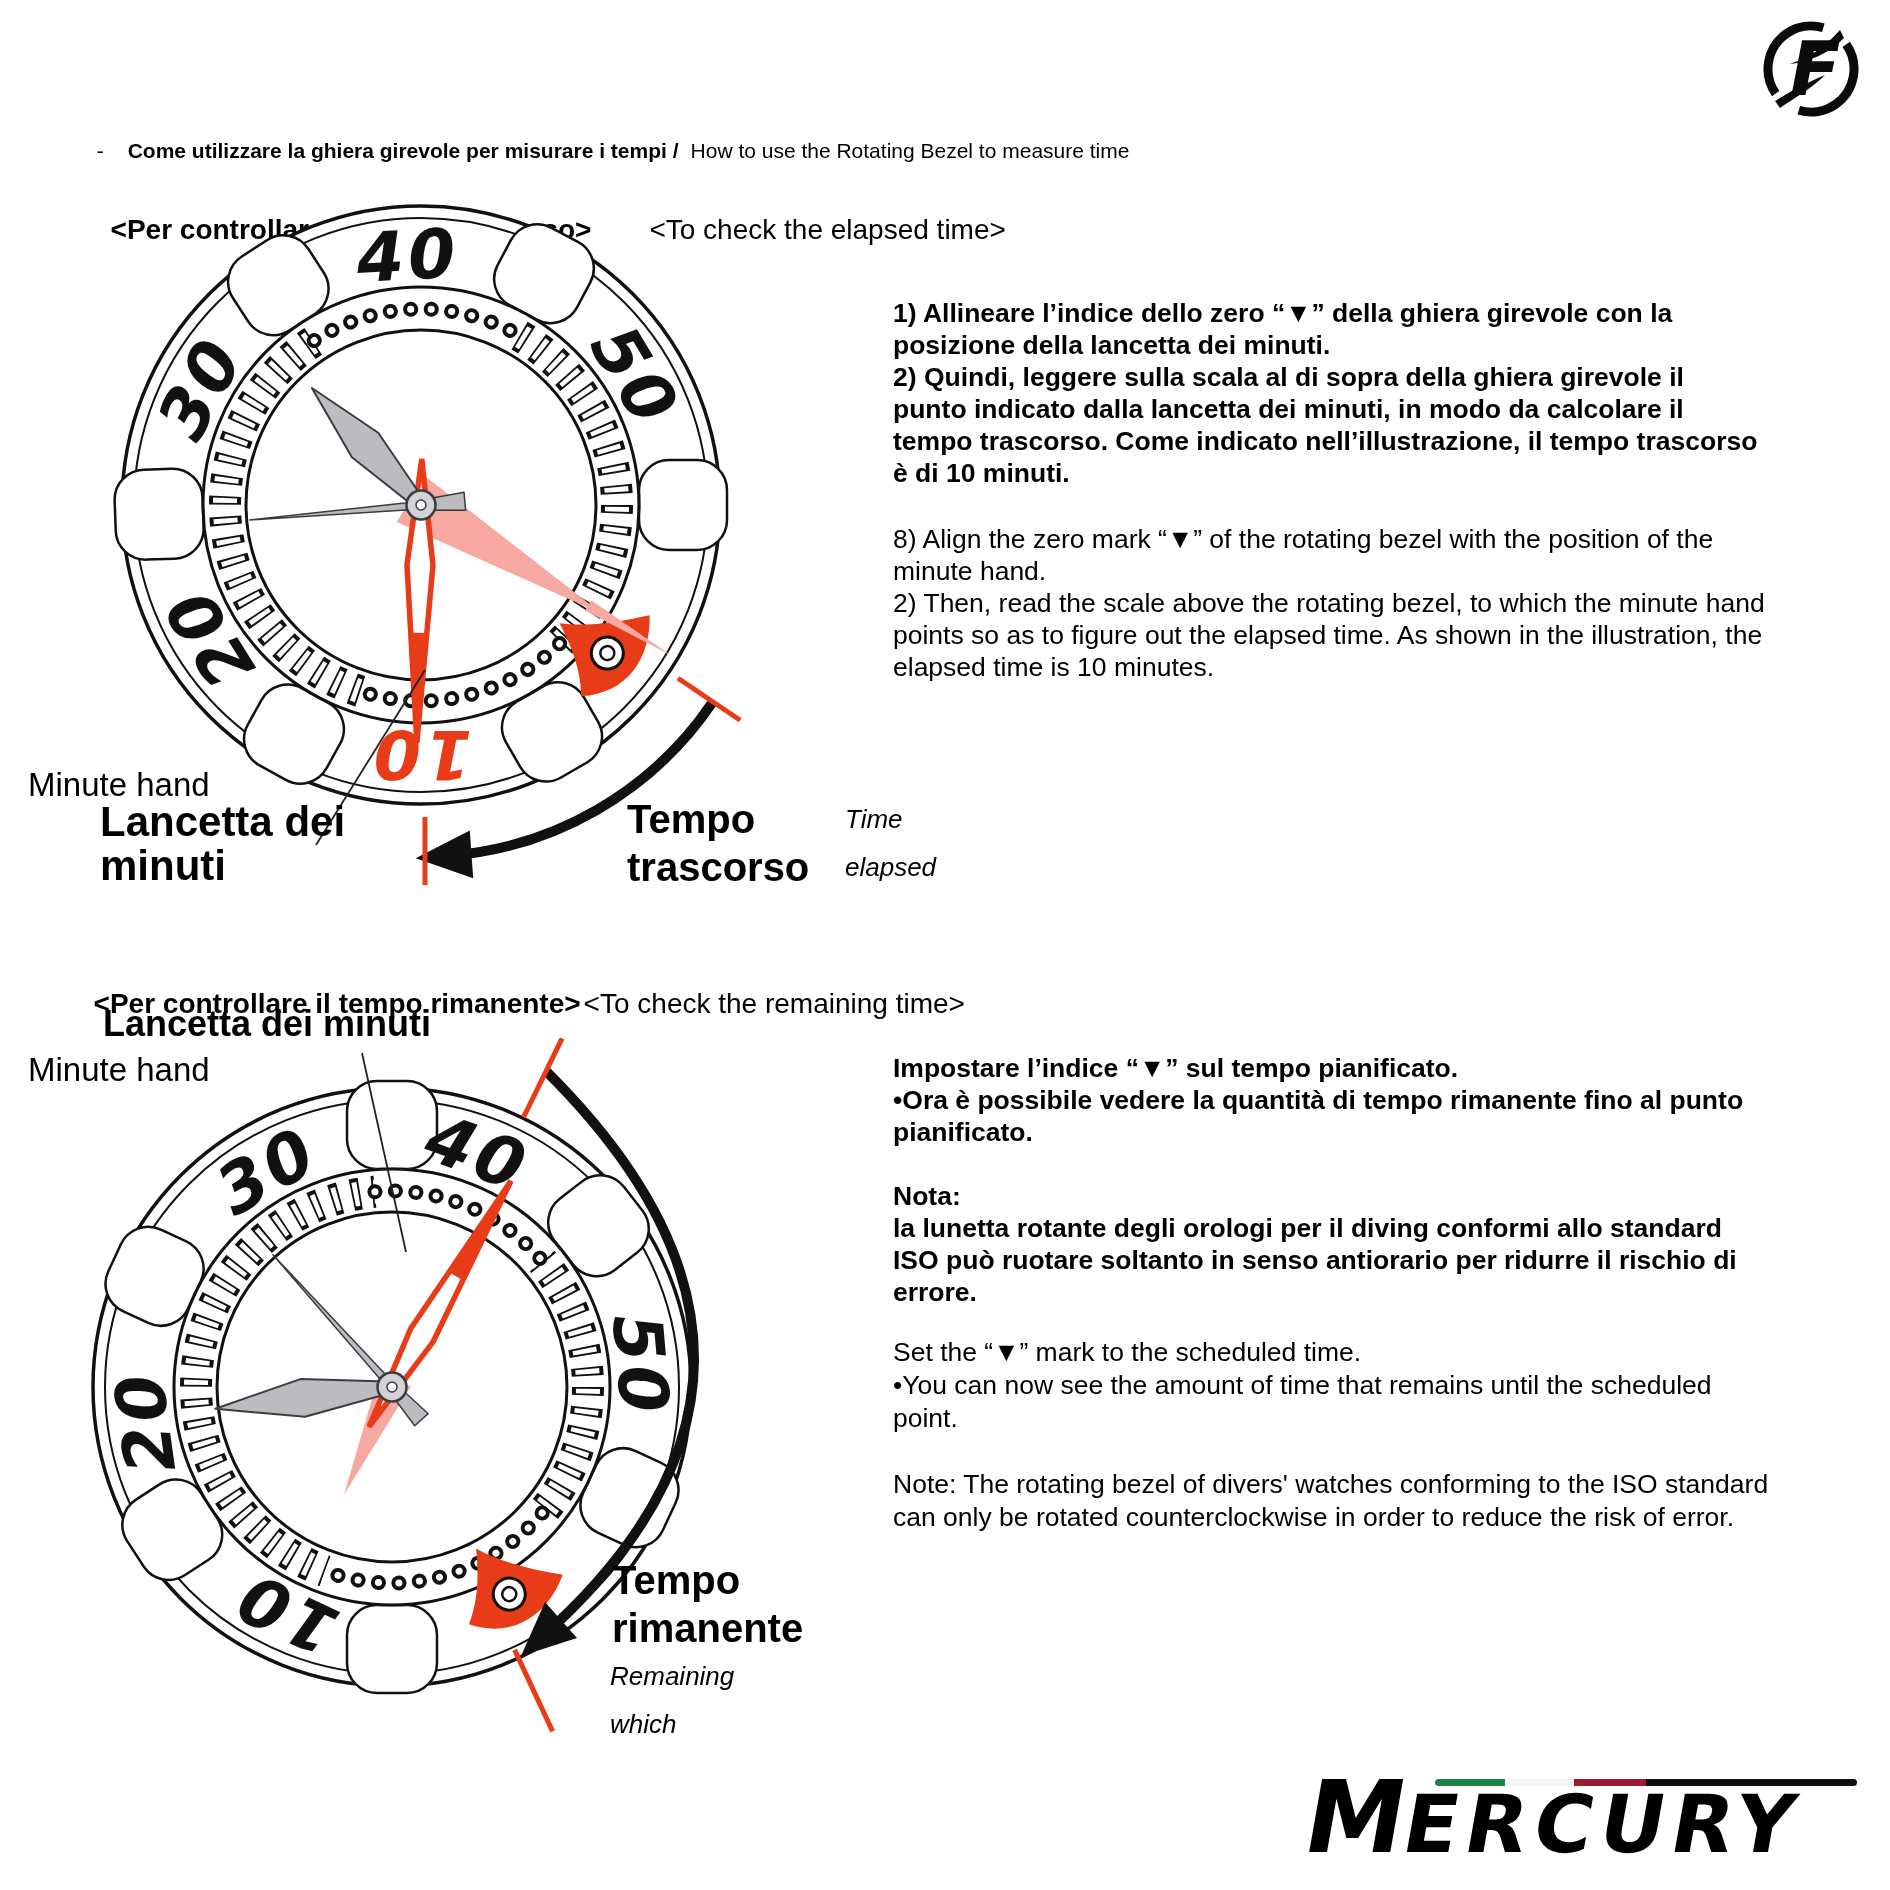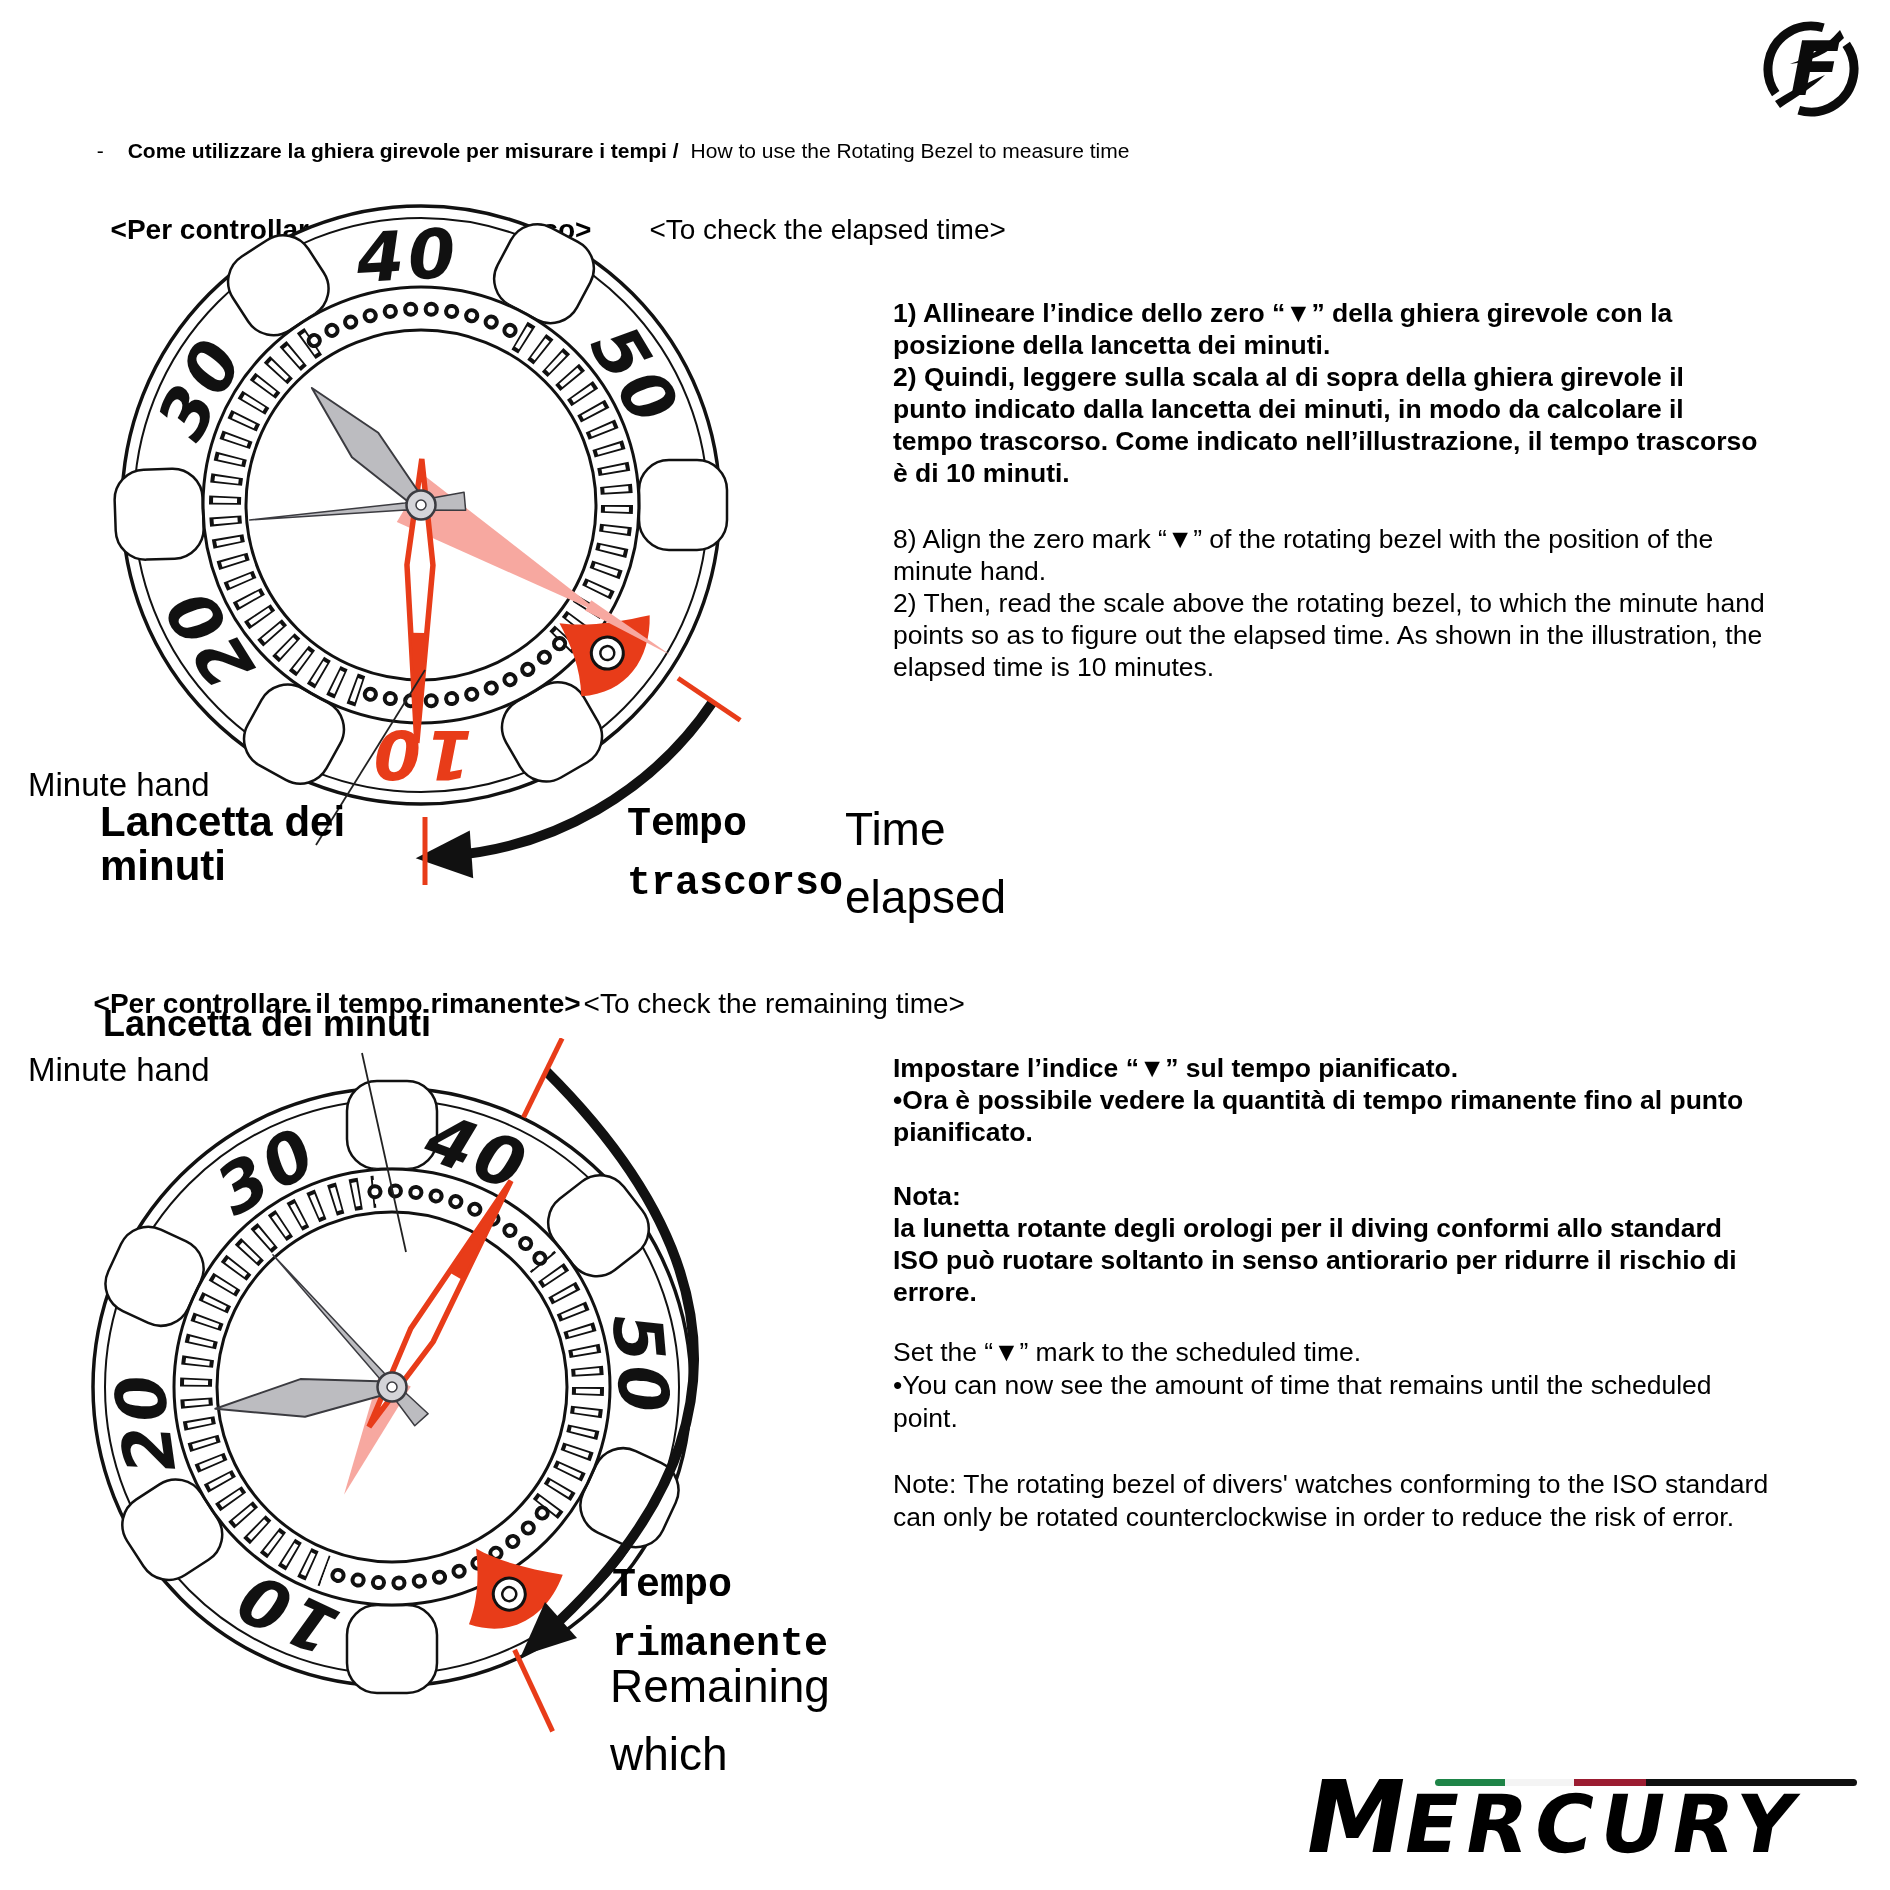--- a/index.html
+++ b/index.html
@@ -9,22 +9,22 @@
   .b{font-weight:bold;}
   .h1{top:115px;left:85px;font-size:21px;}
   .h1 .dash{display:inline-block;margin-right:24px;}
   .h1 .en{font-weight:normal;margin-left:12px;}
   .sh{font-size:28px;}
   .sh .en{font-weight:normal;text-align:right;}
   .body{font-size:26.5px;line-height:32px;white-space:pre;}
   .lbl{white-space:pre;}
   .lbl-reg{font-size:33px;line-height:44px;}
   .lbl-bold{font-size:42px;line-height:44px;font-weight:bold;}
-  .lbl-big-bold{font-size:40px;line-height:59px;font-weight:bold;font-family:Liberation Mono, monospace;}
-  .lbl-big-reg{font-size:46px;line-height:68px;}
+  .lbl-big-bold{font-size:40px;line-height:48px;font-weight:bold;}
+  .lbl-big-reg{font-size:26px;line-height:48px;font-style:italic;}
   .bz{font-family:"DejaVu Sans",sans-serif;font-weight:bold;font-style:italic;
       font-size:68px;text-anchor:middle;letter-spacing:4px;fill:#111;}
   .bz-red{fill:#e83c19;}
   .flagline{background:linear-gradient(90deg,#1e8447 0 16.7%,#f4f4f4 16.7% 33%,#9b1c31 33% 50%,#101010 50% 100%);
             border-radius:4px;height:7px;}
   .mercury{transform:skewX(-10deg);transform-origin:left bottom;line-height:100px;}
   .mM{font-weight:bold;font-size:100px;font-family:"DejaVu Sans",sans-serif;}
   .mR{font-weight:bold;font-size:80px;letter-spacing:7px;font-family:"DejaVu Sans",sans-serif;}
 </style>
 </head>

